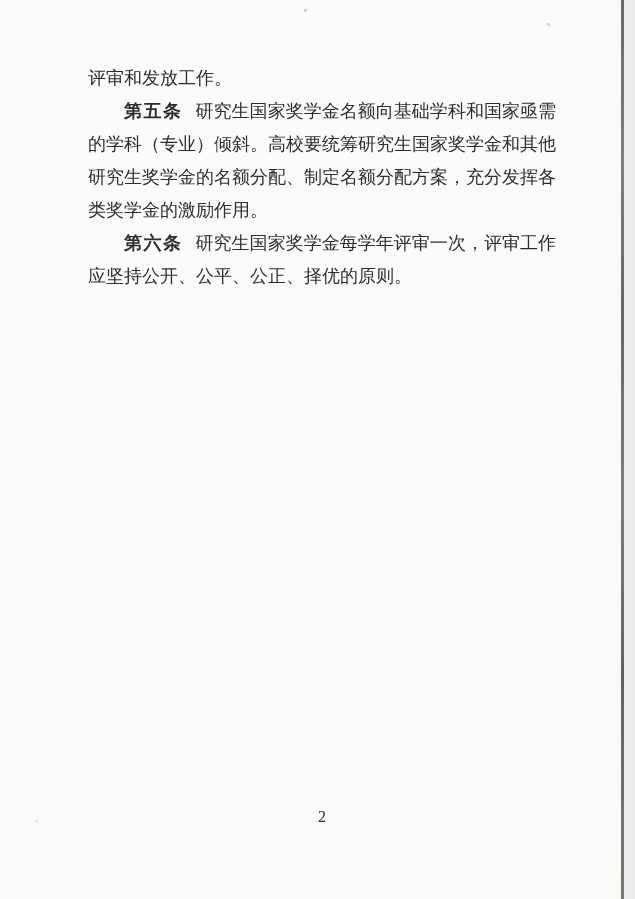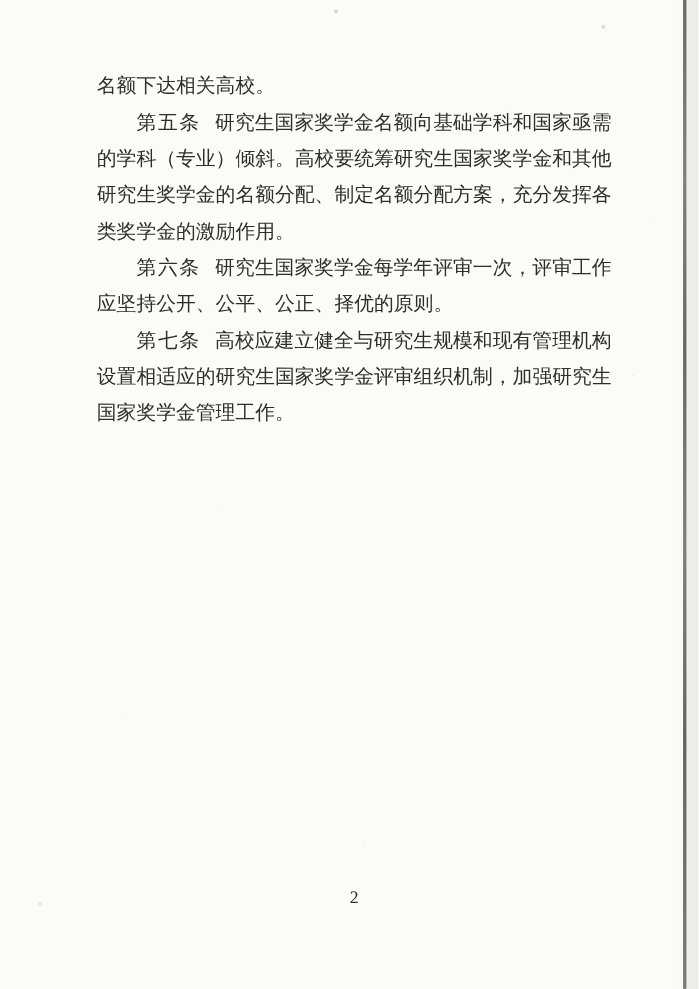--- a/index.html
+++ b/index.html
@@ -25,21 +25,21 @@
     width: 468px;
     font-size: 18px;
     line-height: 33px;
     color: #2e2d2b;
     text-align: justify;
     letter-spacing: 0;
   }
   .para { margin: 0; text-indent: 2em; }
   .para.no-indent { text-indent: 0; }
   .artnum {
-    font-weight: normal;
+    font-weight: bold;
     margin-right: 0.72em;
     letter-spacing: 1.5px;
   }
   .page-number {
     position: absolute;
     top: 808px;
     left: 88px;
     width: 468px;
     text-align: center;
     font-size: 16px;
@@ -82,27 +82,26 @@
       596px 705px 0 0  rgba(140,140,135,0.22);
   }
 </style>
 </head>
 <body>
 
 <div class="page">
 
   <div class="body-text">
 
-    <p class="para no-indent"><span>名额下达相关高校。</span></p>
+    <p class="para no-indent"><span>评审和发放工作。</span></p>
 
     <p class="para"><span class="artnum">第五条</span><span>研究生国家奖学金名额向基础学科和国家亟需的学科（专业）倾斜。高校要统筹研究生国家奖学金和其他研究生奖学金的名额分配、制定名额分配方案，充分发挥各类奖学金的激励作用。</span></p>
 
     <p class="para"><span class="artnum">第六条</span><span>研究生国家奖学金每学年评审一次，评审工作应坚持公开、公平、公正、择优的原则。</span></p>
 
-    <p class="para"><span class="artnum">第七条</span><span>高校应建立健全与研究生规模和现有管理机构设置相适应的研究生国家奖学金评审组织机制，加强研究生国家奖学金管理工作。</span></p>
 
 
 
 
   </div>
 
   <div class="page-number">2</div>
 
   <div class="scan-edge-line"></div>
   <div class="scan-edge-shade"></div>

